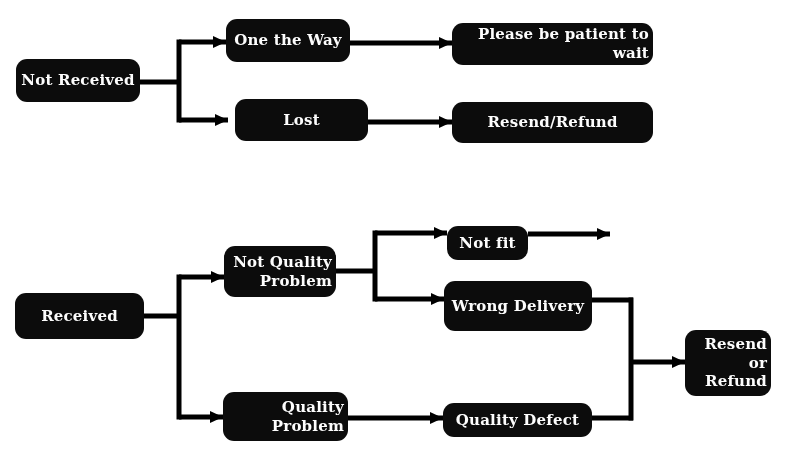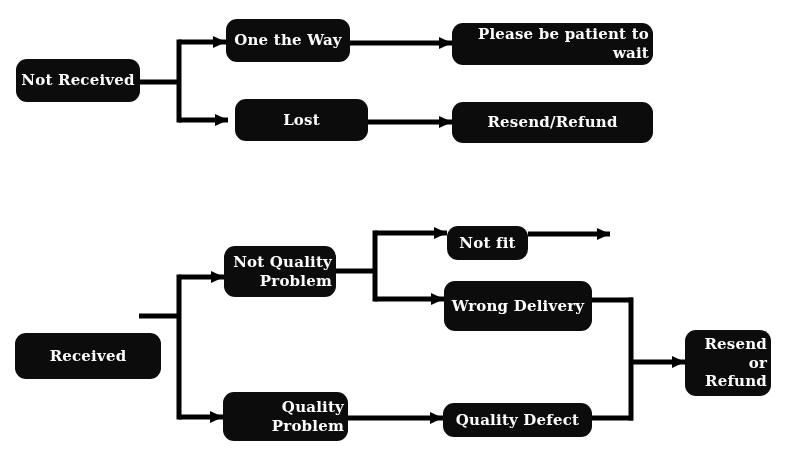--- a/index.html
+++ b/index.html
@@ -35,21 +35,21 @@
     justify-content: center;
     text-align: right;
     padding: 6px 4px;
   }
   
   .n-not-received      { left: 16px;  top: 59px;  width: 124px; height: 43px; }
   .n-one-the-way       { left: 226px; top: 19px;  width: 124px; height: 43px; }
   .n-lost              { left: 235px; top: 99px;  width: 133px; height: 42px; }
   .n-please-wait       { left: 452px; top: 23px;  width: 201px; height: 42px; }
   .n-resend-refund     { left: 452px; top: 102px; width: 201px; height: 41px; }
-  .n-received          { left: 15px;  top: 293px; width: 146px; height: 46px; margin-top: 40px; }
+  .n-received          { left: 15px;  top: 293px; width: 129px; height: 46px; }
   .n-not-quality       { left: 224px; top: 246px; width: 112px; height: 51px; }
   .n-quality-problem   { left: 223px; top: 392px; width: 125px; height: 49px; }
   .n-not-fit           { left: 447px; top: 226px; width: 81px;  height: 34px; }
   .n-exchange          { left: 610px; top: 216px; width: 98px;  height: 34px; }
   .n-wrong-delivery    { left: 444px; top: 281px; width: 148px; height: 50px; }
   .n-quality-defect    { left: 443px; top: 403px; width: 149px; height: 34px; }
   .n-resend-or-refund  { left: 685px; top: 330px; width: 86px; height: 66px; }
 </style>
 </head>
 <body>

